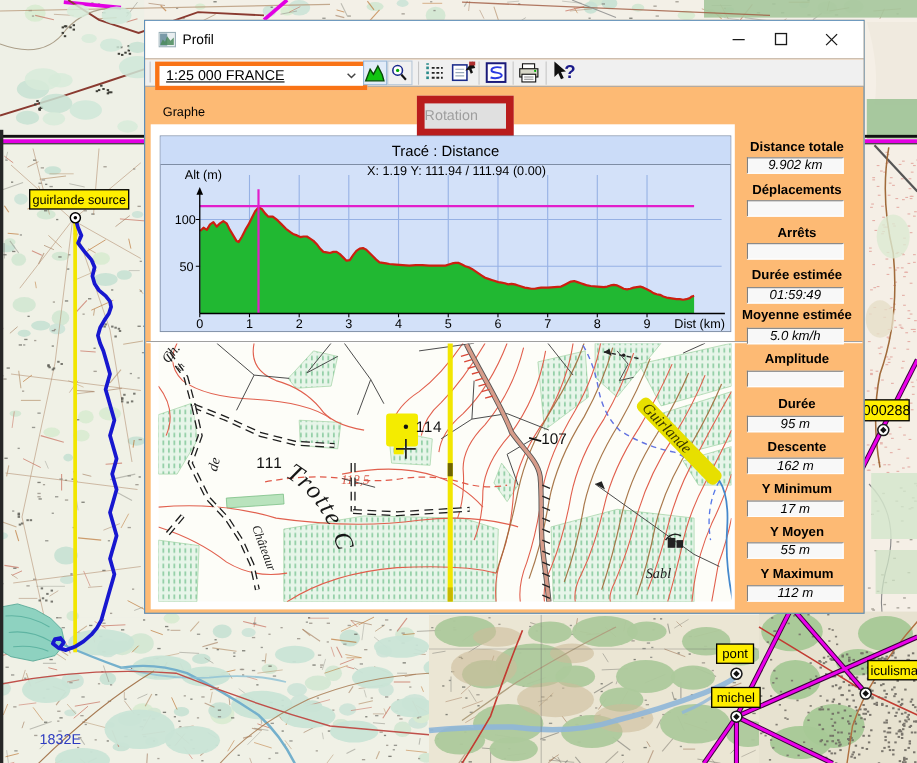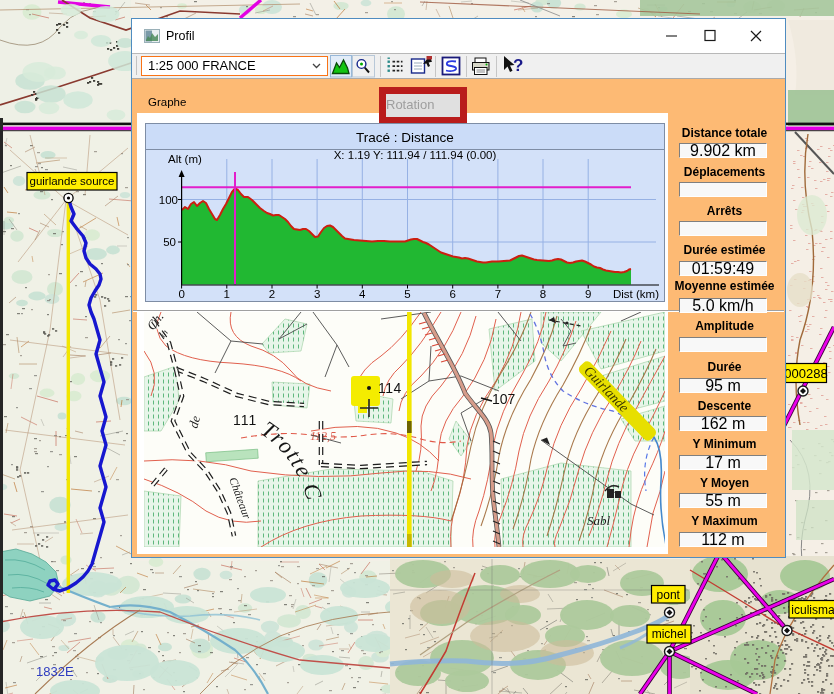--- a/index.html
+++ b/index.html
@@ -6,33 +6,33 @@
   body{width:834px;height:694px;overflow:hidden;position:relative;
        font-family:"Liberation Sans",sans-serif;background:#f3f0e6;}
   #bg{position:absolute;left:0;top:0;}
   .win{position:absolute;left:131px;top:18px;width:653px;height:538px;
        border:1px solid #4f8cc0;background:#fdba74;}
   .tb{position:absolute;left:0;top:0;width:653px;height:34px;background:#fff;}
   .ttl{position:absolute;left:34px;top:10px;font-size:12.5px;color:#000;}
   .sep-h{position:absolute;left:0;width:653px;height:1px;background:#b8b8b8;}
   .toolrow{position:absolute;left:0;top:35px;width:653px;height:24px;background:#f0f0f0;}
   .whitebg{position:absolute;left:5px;top:94px;width:531px;height:441px;background:#fff;}
-  .combo{position:absolute;background:#fff;border:1px solid #f97316;font-size:13px;color:#000;
-         white-space:nowrap;overflow:hidden;}
+  .combo{position:absolute;background:#fff;border:4px solid #f97316;font-size:13px;color:#000;
+         white-space:nowrap;overflow:hidden;text-decoration:underline;}
   .combo .ar{position:absolute;right:6px;top:50%;margin-top:-3px;line-height:0;}
   .rotbtn{position:absolute;left:247px;top:68px;width:74px;height:23px;background:#e0e0e0;
           border:7px solid #b91c1c;color:#9e9e9e;font-size:13px;text-align:left;line-height:22px;}
   .graphe{position:absolute;left:16px;top:77px;font-size:11.5px;color:#000;}
   .groove{position:absolute;left:1px;top:291px;width:651px;height:0;
           border-top:1px solid #a0a0a0;border-bottom:1px solid #fff;}
   .lbl{position:absolute;font-size:12px;color:#000;text-align:center;width:117px;left:534px;font-weight:bold;}
   .vbox{position:absolute;left:547px;width:86px;height:13px;background:#f8f8f8;
         border-top:1px solid #7f7f7f;border-left:1px solid #7f7f7f;
         border-bottom:1px solid #fff;border-right:1px solid #fff;
-        font-size:16px;text-align:center;line-height:13px;color:#000;}
+        font-size:12px;text-align:center;line-height:13px;color:#000;font-style:italic;}
 </style>
 </head>
 <body>
 <svg id="bg" width="834" height="694" viewBox="0 0 834 694">
 <rect width="834" height="694" fill="#f3f0e7"></rect>
 <rect x="0" y="0" width="131" height="122" fill="#e9f1e6" opacity="0.55"></rect>
 <rect x="0" y="131" width="131" height="430" fill="#eaf2e7" opacity="0.4"></rect>
 <rect x="0" y="561" width="390" height="133" fill="#eaf2e7" opacity="0.4"></rect>
 <ellipse cx="42" cy="195" rx="8.6" ry="4.5" fill="#d3e7d3" opacity="0.95"></ellipse>
 <ellipse cx="48" cy="155" rx="7.6" ry="3.9" fill="#c8e2d4" opacity="0.95"></ellipse>

